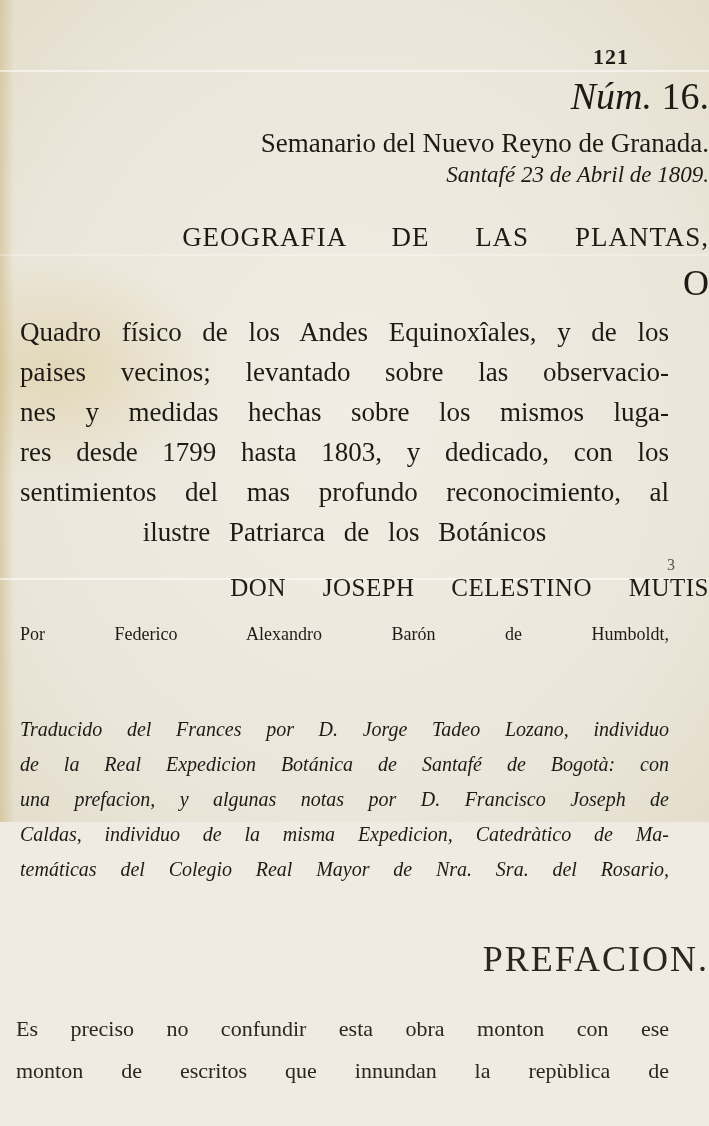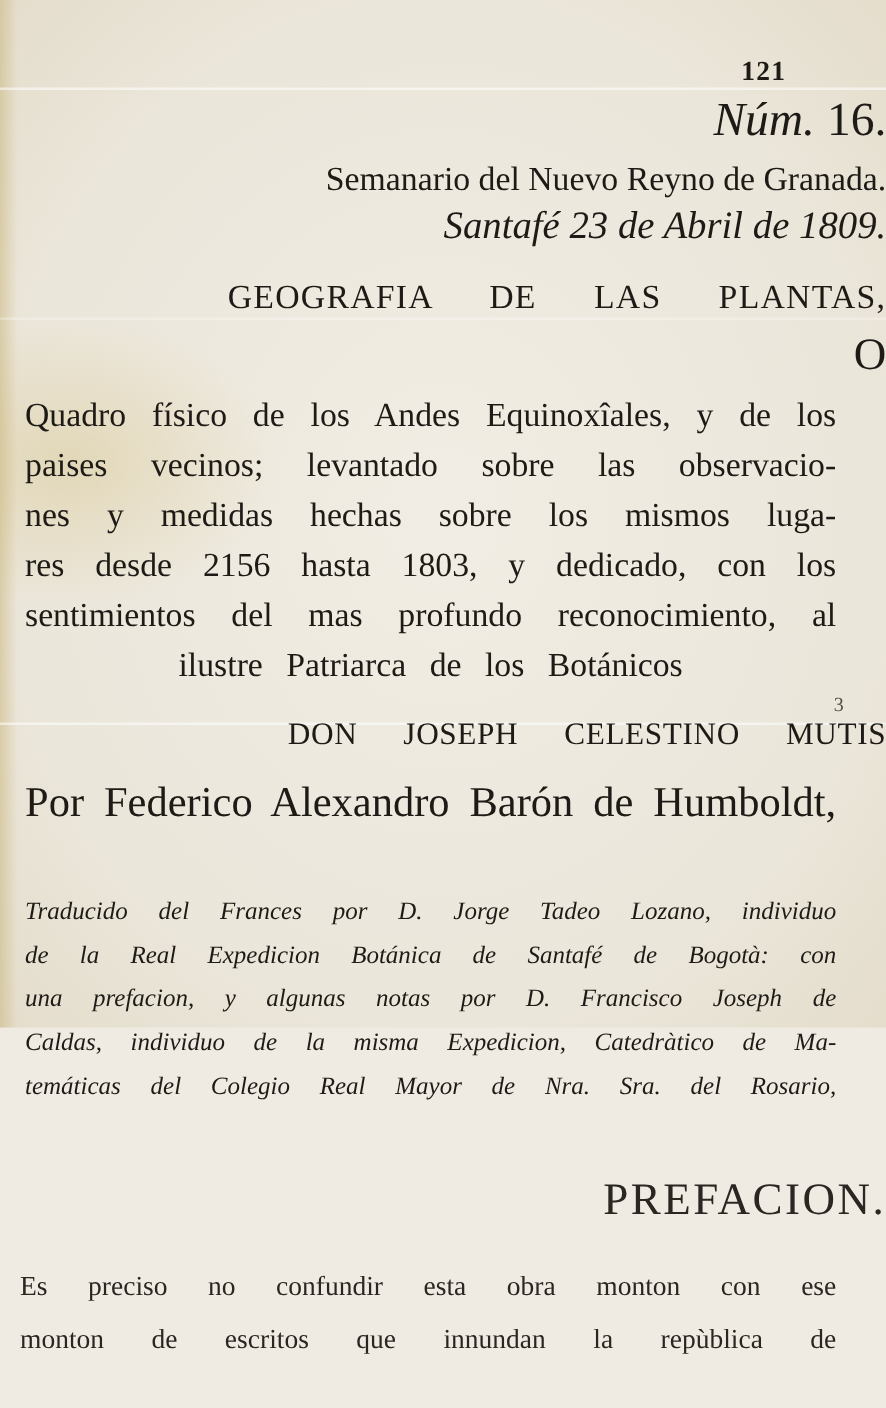--- a/index.html
+++ b/index.html
@@ -25,33 +25,33 @@
     background: rgba(255,255,255,0.55);
   }
   .pagenum {
     position: absolute; right: 80px; top: 44px;
     font-size: 22px; font-weight: bold; letter-spacing: 1px;
   }
   .line { position: absolute; left: 0; right: 0; text-align: right; white-space: nowrap; }
   .num { top: 74px; font-size: 38px; font-style: italic; }
   .num .n { font-style: normal; }
   .sem { top: 128px; font-size: 27px; margin-left: 24px; }
-  .date { top: 162px; font-size: 31px; font-style: italic; }
+  .date { top: 162px; font-size: 23px; font-style: italic; }
   .title { top: 222px; font-size: 27px; letter-spacing: 1px; word-spacing: 38px; }
   .o { top: 262px; font-size: 36px; }
   .body {
     position: absolute; left: 20px; right: 40px;
     font-size: 27px; line-height: 40px; text-align: justify;
     text-align-last: justify;
   }
   .b1 { top: 312px; }
   .body .l { display: block; text-align: justify; text-align-last: justify; }
   .body .c { display: block; text-align: center; text-align-last: center; word-spacing: 12px; }
   .mutis { top: 562px; font-size: 25px; word-spacing: 30px; letter-spacing: 0.5px; margin-top: 12px; }
-  .por { position: absolute; left: 20px; right: 40px; top: 624px; font-size: 34px; text-align-last: justify; text-align: justify; word-spacing: 6px; }
+  .por { position: absolute; left: 20px; right: 40px; top: 624px; font-size: 18px; text-align-last: justify; text-align: justify; word-spacing: 6px; }
   .trans {
     position: absolute; left: 20px; right: 40px; top: 712px;
     font-size: 20px; line-height: 35px; font-style: italic;
   }
   .trans .l { display: block; text-align: justify; text-align-last: justify; }
   .pref { top: 938px; font-size: 36px; letter-spacing: 2px; color: #2a2622; }
   .prose {
     position: absolute; left: 16px; right: 40px; top: 1008px;
     font-size: 22px; line-height: 42px; color: #2a2622;
   }
@@ -76,21 +76,21 @@
   <div class="line sem">Semanario del Nuevo Reyno de Granada.</div>
   <div class="line date">Santafé 23 de Abril de 1809.</div>
 
   <div class="line title">GEOGRAFIA DE LAS PLANTAS,</div>
   <div class="line o">O</div>
 
   <div class="body b1">
     <span class="l">Quadro físico de los Andes Equinoxîales, y de los</span>
     <span class="l">paises vecinos; levantado sobre las observacio-</span>
     <span class="l">nes y medidas hechas sobre los mismos luga-</span>
-    <span class="l">res desde 2156 hasta 1803, y dedicado, con los</span>
+    <span class="l">res desde 1799 hasta 1803, y dedicado, con los</span>
     <span class="l">sentimientos del mas profundo reconocimiento, al</span>
     <span class="c">ilustre Patriarca de los Botánicos</span>
   </div>
 
   <div class="bleed">3</div>
 
   <div class="line mutis">DON JOSEPH CELESTINO MUTIS</div>
   <div class="por">Por Federico Alexandro Barón de Humboldt,</div>
 
   <div class="trans">

